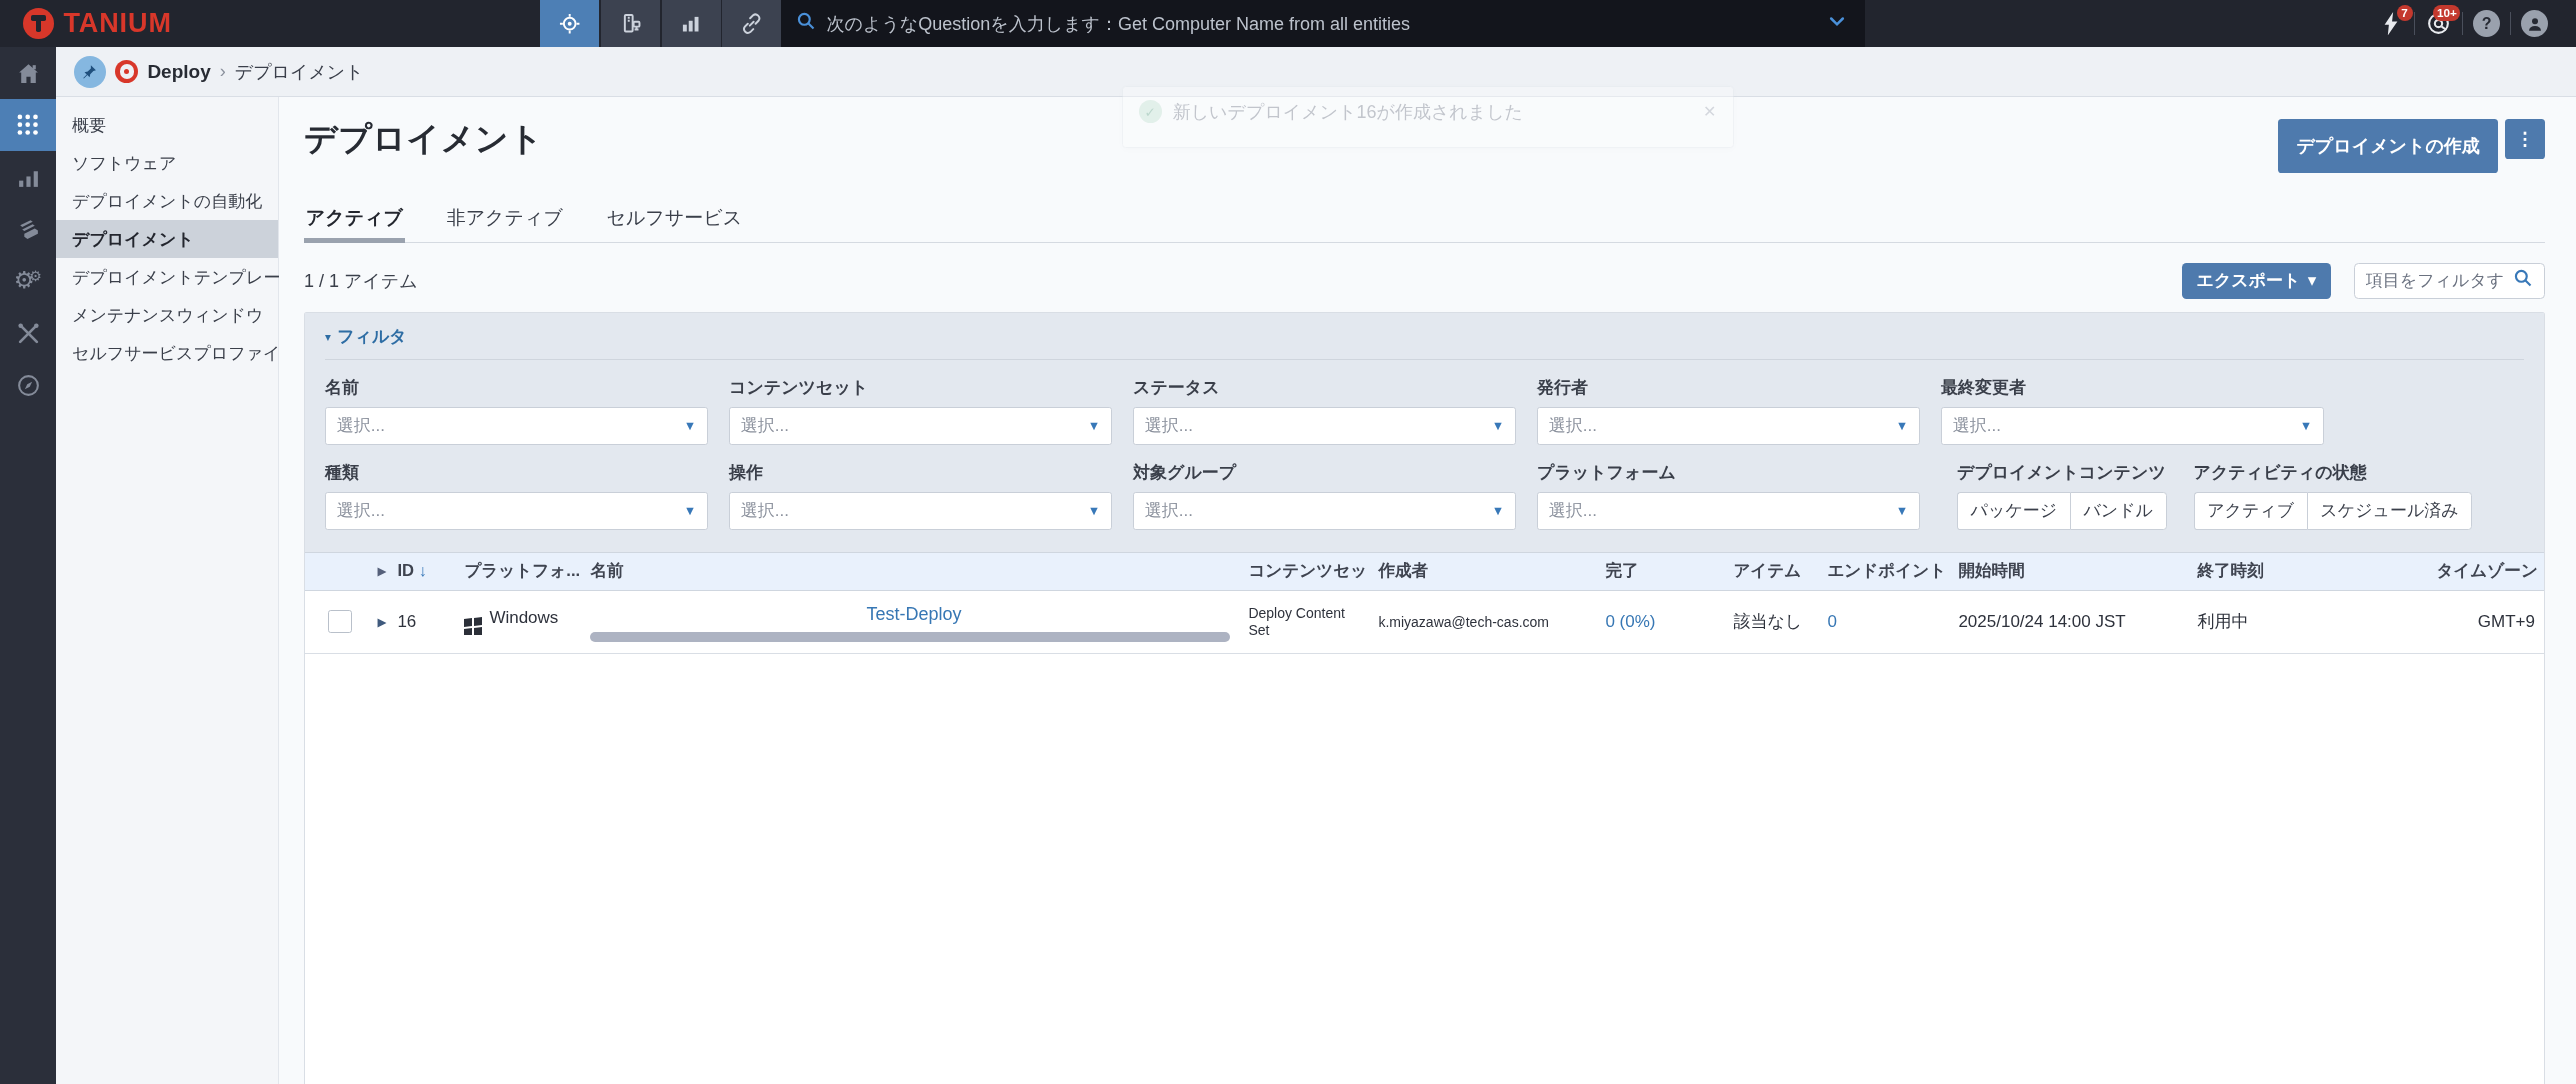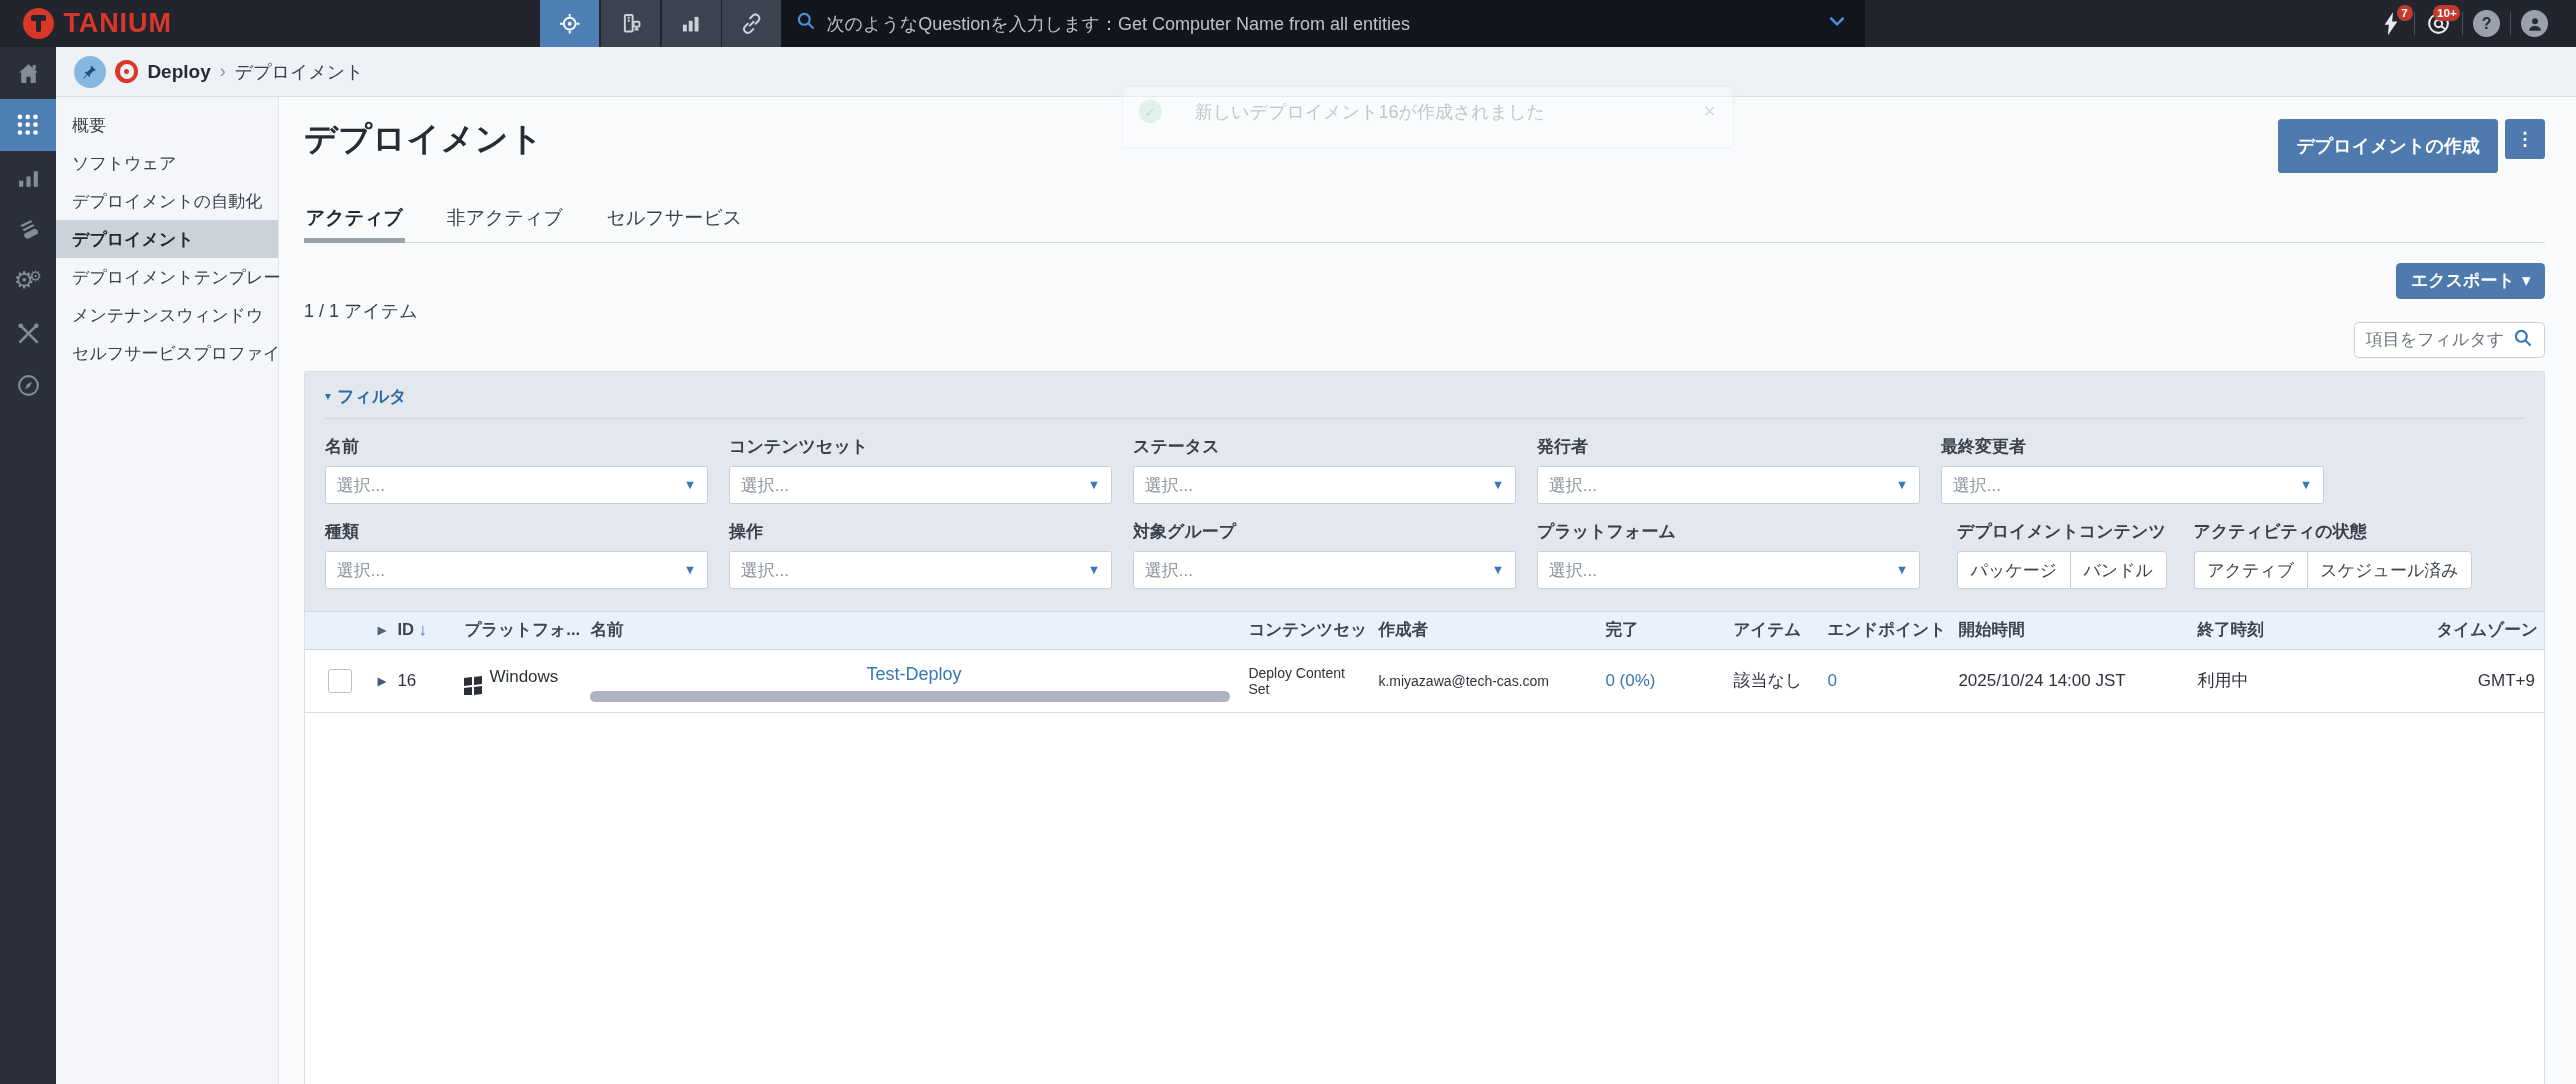--- a/index.html
+++ b/index.html
@@ -46,37 +46,37 @@
 
   .content-row { flex:1; display:flex; min-height:0; }
   .sidebar { width:223px; background:#f4f6f9; border-right:0.9px solid #e2e6ec; padding-top:9px; flex:0 0 223px; }
   .side-item { height:38px; display:flex; align-items:center; padding:0 16px; color:#3a3f4a; cursor:pointer; white-space:nowrap; }
   .side-item.selected { background:#ccd2da; font-weight:bold; color:#23262e; }
 
   
   .main { flex:1; min-width:0; display:flex; flex-direction:column; padding:0 31px 0 25px; position:relative; background:#f8fafc; }
   .toast { position:absolute; left:50%; transform:translateX(-50%); top:-10.8px; width:612px; background:#fdfdfe; border:0.9px solid #e3e7ec; border-radius:3.6px; box-shadow:0 1.8px 7.2px rgba(0,0,0,.05); padding:12.6px 16px 23.4px; display:flex; align-items:center; gap:10.8px; opacity:.38; }
   .toast-check { width:23.4px; height:23.4px; border-radius:50%; background:#bfe0cd; color:#5ea183; display:flex; align-items:center; justify-content:center; font-size:13.5px; font-weight:bold; }
-  .toast-msg { color:#6b7280; font-size:18px; flex:1;margin-left:22px; }
+  .toast-msg { color:#6b7280; font-size:18px; flex:1; }
   .toast-x { color:#9aa1ad; font-size:16px; cursor:pointer; }
 
   .title-row { display:flex; align-items:flex-start; justify-content:space-between; padding-top:20px; }
   .page-title { font-size:33px; font-weight:bold; color:#272b33; letter-spacing:0.4px; }
   .title-actions { display:flex; gap:7.2px; margin-top:1.8px; }
   .btn-primary { background:#4e7aad; color:#fff; font-weight:bold; font-size:18px; border:none; border-radius:3.6px; height:54px; padding:0 18px; cursor:pointer; font-family:inherit; }
   .btn-kebab { background:#4e7aad; color:#fff; width:40px; height:40px; border:none; border-radius:3.6px; cursor:pointer; font-size:18px; font-weight:bold; line-height:1; }
 
   .tabs { display:flex; gap:40px; margin-top:23.4px; border-bottom:0.9px solid #d5dae1; }
   .tab { padding:9px 1.8px 10.8px; font-size:19px; color:#3a3f4a; cursor:pointer; position:relative; }
   .tab.active { font-weight:bold; color:#23262e; }
   .tab.active::after { content:""; position:absolute; left:0; right:0; bottom:-0.9px; height:4.5px; background:#9aa2ae; }
 
   .toolbar { display:flex; align-items:center; margin:20px 0 12.6px; }
   .count { font-size:18px; color:#3a3f4a; }
-  .toolbar-right { margin-left:auto; display:flex; align-items:flex-end; gap:23.4px;flex-direction:column; }
+  .toolbar-right { margin-left:auto; display:flex; align-items:flex-end; gap:23.4px; }
   .btn-export { background:#4e7aad; color:#fff; font-weight:bold; font-size:17px; border:none; border-radius:4.5px; height:36px; padding:0 14.4px; cursor:pointer; display:flex; align-items:center; gap:7.2px; font-family:inherit; }
   .filter-box { width:191px; height:36px; background:#fff; border:0.9px solid #c9cfd8; border-radius:4.5px; display:flex; align-items:center; padding:0 10.8px; gap:7.2px; }
   .filter-box input { border:none; outline:none; flex:1; min-width:0; font-size:17px; color:#3a3f4a; font-family:inherit; background:transparent; }
   .filter-box input::placeholder { color:#6b7280; }
   .filter-box .mag { color:#3878b8; }
 
   
   .grid-container { flex:1; display:flex; flex-direction:column; border:0.9px solid #d9dee5; border-bottom:none; border-radius:2.7px 2.7px 0 0; min-height:0; background:#fff; }
   .filter-panel { background:#e3e8ef; padding:12.6px 20px 21.6px; border-bottom:0.9px solid #cfd6df; }
   .fp-header { color:#2e6da4; font-weight:bold; font-size:17px; display:flex; align-items:center; gap:6.3px; cursor:pointer; padding-bottom:10.8px; border-bottom:0.9px solid #cfd5dd; }

